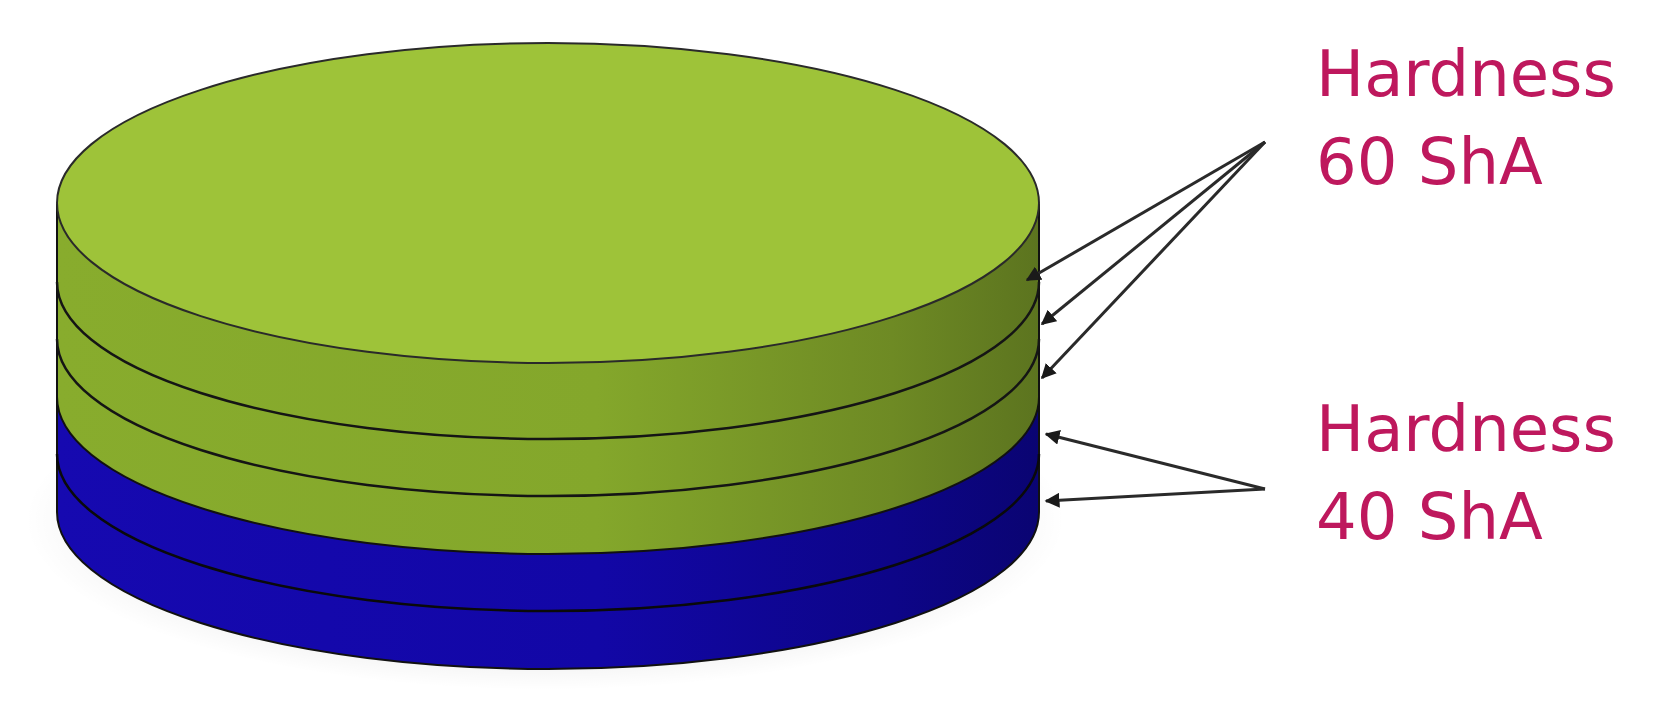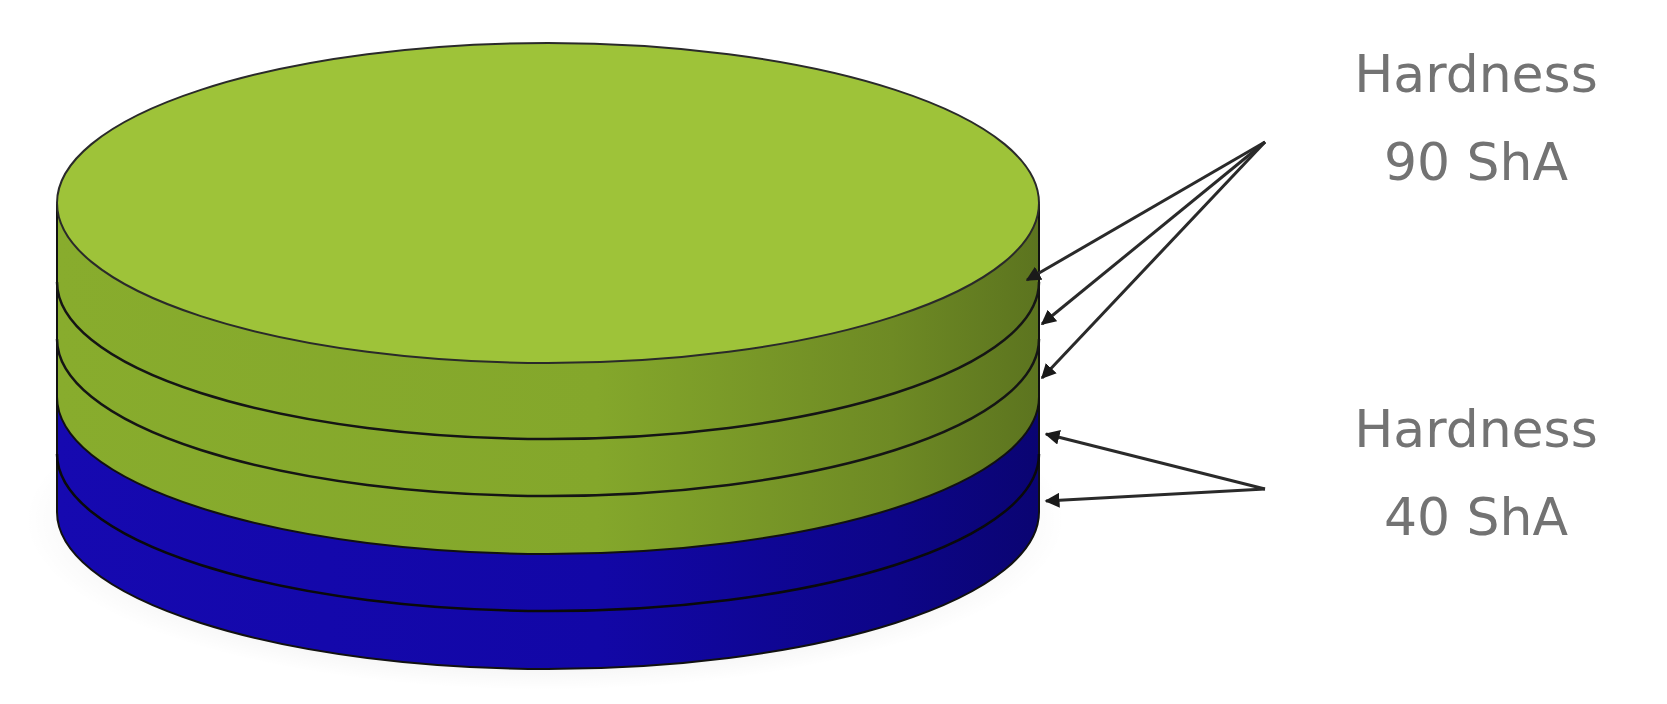--- a/index.html
+++ b/index.html
@@ -1,23 +1,22 @@
 <!DOCTYPE html>
 <html><head>
 <meta charset="utf-8">
 <style>
   html, body { margin: 0; padding: 0; background: #ffffff; }
   body { width: 1667px; height: 704px; position: relative; overflow: hidden; }
   #stage { position: absolute; left: 0; top: 0; width: 1667px; height: 704px; }
   .label {
     position: absolute;
     font-family: "DejaVu Sans", sans-serif;
-    font-size: 52px;
-    color: #737373;
-    text-align: center;
+    font-size: 64px;
+    color: #be185d;
     line-height: 88px;
     width: 320px;
   }
   .label span { display: block; }
 </style>
 </head>
 <body>
 
 <div id="stage">
   <svg width="1667" height="704" viewBox="0 0 1667 704">
@@ -62,19 +61,19 @@
     </g>
 
     <g stroke="#2a2a2a" stroke-width="3" fill="none">
       <line x1="1265" y1="489" x2="1046" y2="434" marker-end="url(#arrowHead)"></line>
       <line x1="1265" y1="489" x2="1046" y2="501" marker-end="url(#arrowHead)"></line>
     </g>
   </svg>
 
   <div class="label" style="left:1316px; top:30px;">
     <span>Hardness</span>
-    <span>90 ShA</span>
+    <span>60 ShA</span>
   </div>
   <div class="label" style="left:1316px; top:385px;">
     <span>Hardness</span>
     <span>40 ShA</span>
   </div>
 </div>
 
 </body></html>

